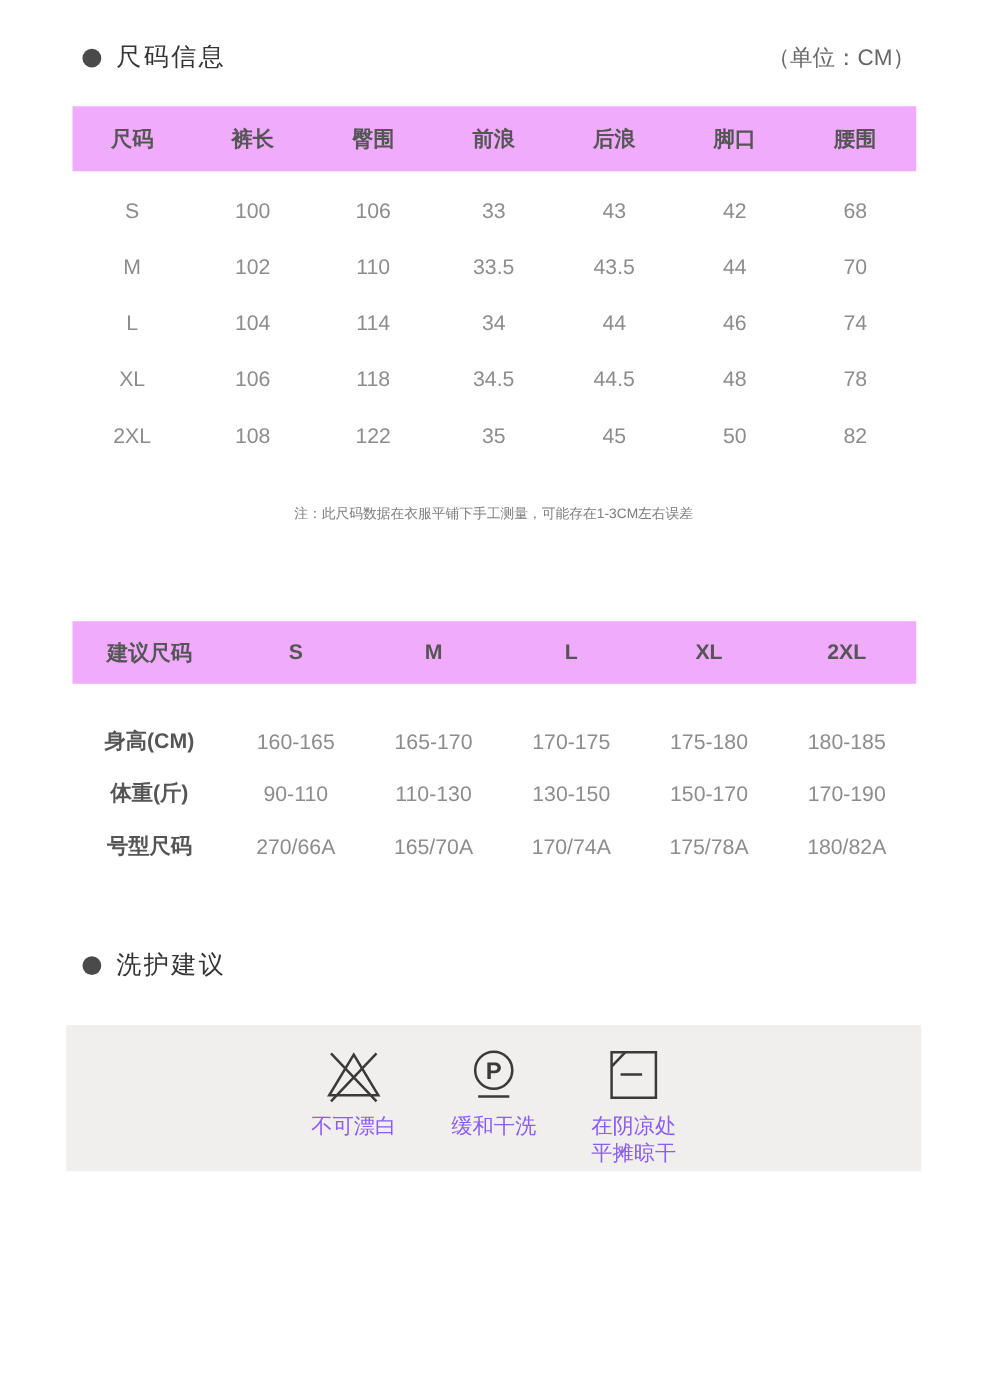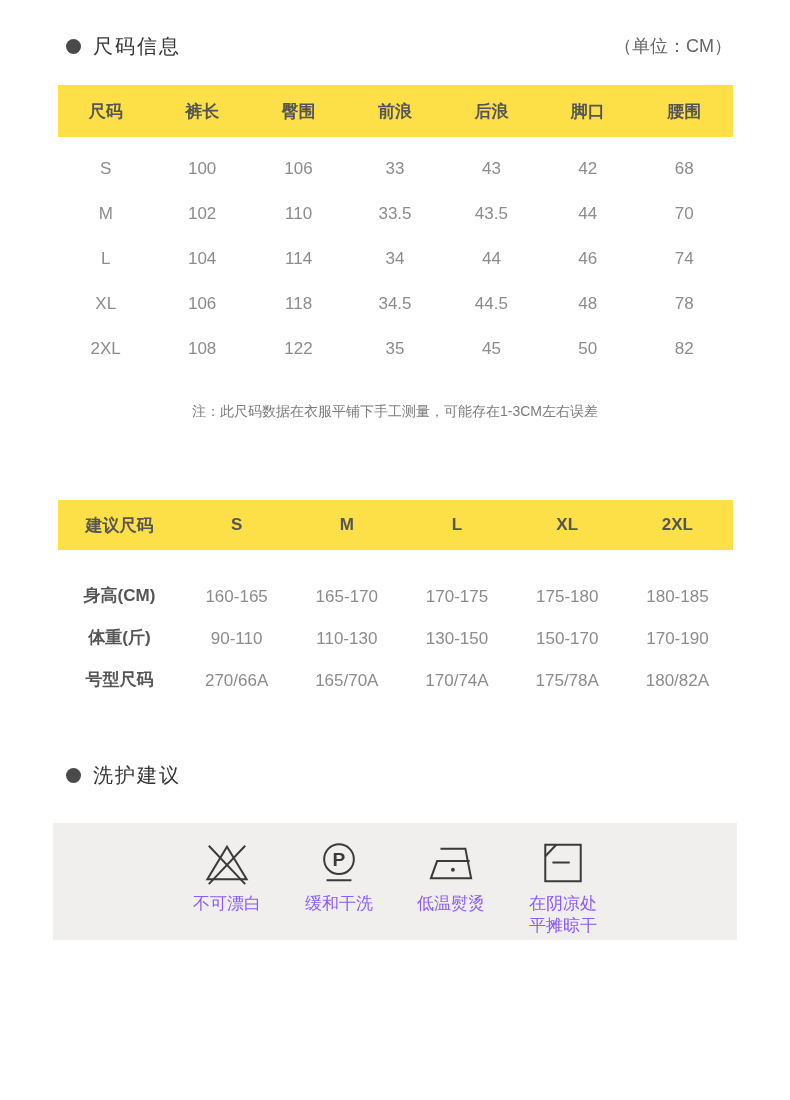--- a/index.html
+++ b/index.html
@@ -25,42 +25,42 @@
   }
   .sec-title {
     font-size: 20px; font-weight: normal; color: #333333;
     letter-spacing: 2px; line-height: 28px;
   }
   .unit { font-size: 18px; color: #666666; }
 
   
   .tbl { width: 675px; margin: 25px auto 0; }
   .t-head {
-    display: flex; align-items: center; height: 52px; background: #fde047;
+    display: flex; align-items: center; height: 52px; background: #f0abfc;
   }
   .t-head span {
     flex: 1; text-align: center;
     font-size: 17px; font-weight: bold; color: #555555;
   }
   .t-body { padding-top: 9px; }
   .t-row { display: flex; align-items: center; height: 45px; }
   .t-row span { flex: 1; text-align: center; font-size: 17px; color: #8c8c8c; }
 
   .suggest { margin-top: 79px; }
   .suggest .t-head { height: 50px; margin-top: 28px; }
   .t-head .lbl-col { flex: none; width: 124px; }
   .t2-body { padding-top: 15px; }
   .t2-row { display: flex; align-items: flex-end; height: 42px; }
   .t2-row .lbl {
     flex: none; width: 124px; text-align: center;
     font-size: 17px; font-weight: bold; color: #555555;
   }
   .t2-row .val { flex: 1; text-align: center; font-size: 17px; color: #8c8c8c; }
 
-  .note { text-align: center; font-size: 14px; color: #7c7c7c; margin-top: 32px; }
+  .note { text-align: center; font-size: 11px; color: #7c7c7c; margin-top: 32px; }
   .tip  { margin-top: 38px; color: #8a8a8a; }
 
   
   .care-box {
     width: 684px; height: 117px; margin: 34px auto 0;
     background: #f0efed;
     display: flex; justify-content: center; align-items: flex-start;
     padding-top: 17px;
   }
   .care-item {
@@ -211,27 +211,20 @@
     <div class="care-item">
       <svg class="care-icon" viewBox="0 0 48 48">
         <circle class="ic" cx="24" cy="20" r="15.5"></circle>
         <text class="ic-text" x="24" y="27" text-anchor="middle">P</text>
         <path class="ic" d="M11,42 L37,42"></path>
       </svg>
       <div class="care-label">缓和干洗</div>
     </div>
 
 
-    <div class="care-item">
-      <svg class="care-icon" viewBox="0 0 48 48">
-        <path class="ic" d="M13,9 L39,9 L45,40 L3,40 L9.5,22 L43.5,22"></path>
-        <circle class="ic-fill" cx="26" cy="31" r="2"></circle>
-      </svg>
-      <div class="care-label">低温熨烫</div>
-    </div>
 
     <div class="care-item">
       <svg class="care-icon" viewBox="0 0 48 48">
         <rect class="ic" x="5.5" y="5" width="37" height="38"></rect>
         <path class="ic" d="M13,23.5 L31,23.5"></path>
         <path class="ic" d="M5.5,17 L17,5"></path>
       </svg>
       <div class="care-label">在阴凉处
 平摊晾干</div>
     </div>

